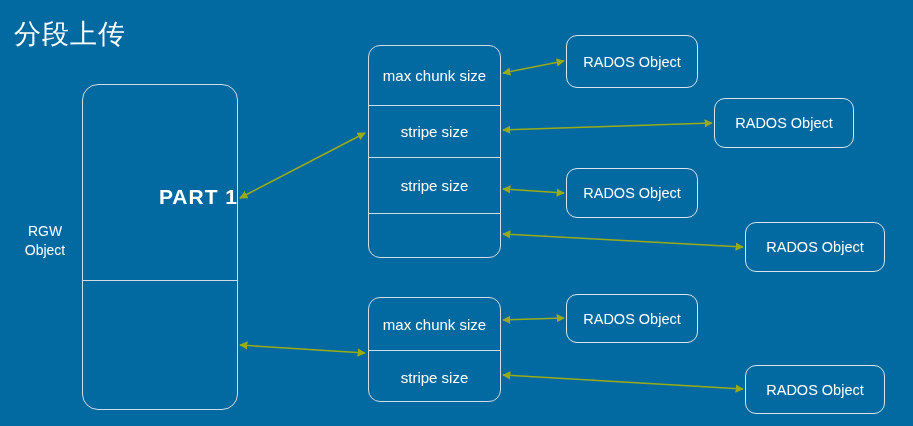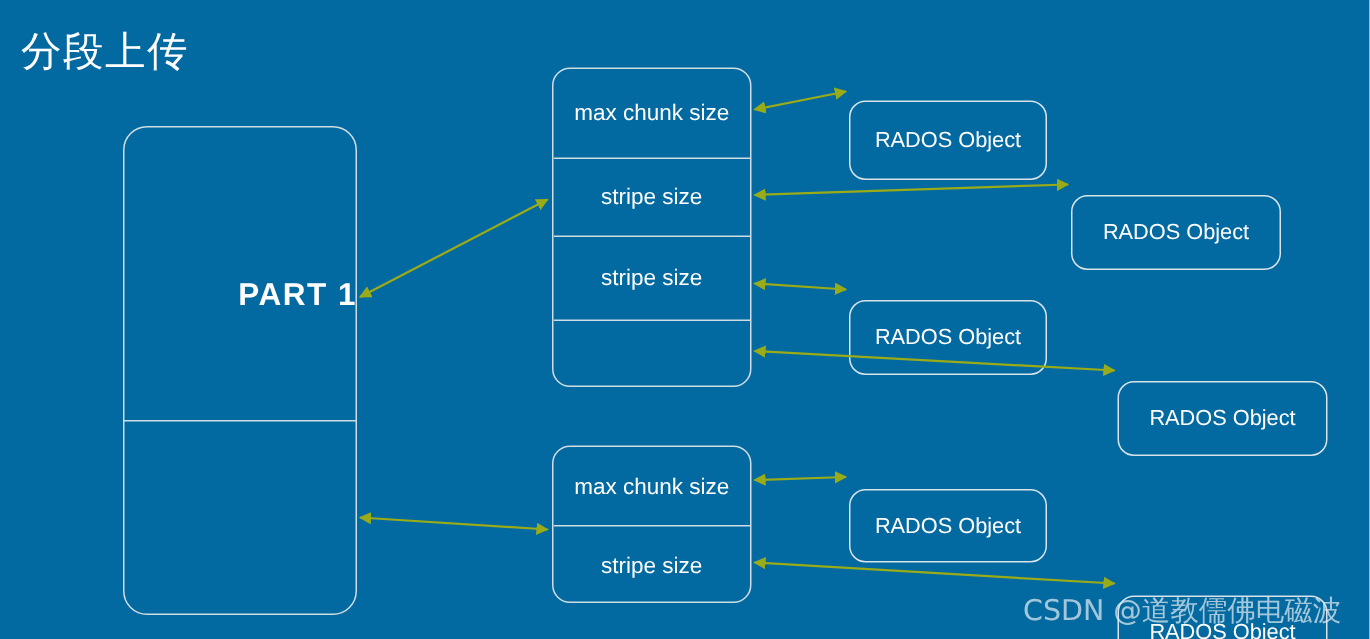--- a/index.html
+++ b/index.html
@@ -103,21 +103,20 @@
     position: absolute;
     border: 1.4px solid #d8e4e9;
     border-radius: 11px;
     box-sizing: border-box;
     display: flex;
     align-items: center;
     justify-content: center;
     font-size: 14.5px;
     color: #ffffff;
     white-space: nowrap;
-    margin-top: 32px;
   }
   #rados-1 { left: 566px; top: 35px;  width: 132px; height: 53px; }
   #rados-2 { left: 714px; top: 98px;  width: 140px; height: 50px; }
   #rados-3 { left: 566px; top: 168px; width: 132px; height: 50px; }
   #rados-4 { left: 745px; top: 222px; width: 140px; height: 50px; }
   #rados-5 { left: 566px; top: 294px; width: 132px; height: 49px; }
   #rados-6 { left: 745px; top: 365px; width: 140px; height: 49px; }
 
   
   #connectors {
@@ -138,20 +137,24 @@
     white-space: nowrap;
   }
 </style>
 </head>
 <body>
 
 <div id="canvas">
 
   <div class="slide-title">分段上传</div>
 
+  <div class="rgw-label">
+    <div>RGW</div>
+    <div>Object</div>
+  </div>
 
   <div class="rgw-box"></div>
   <div class="rgw-divider"></div>
   <div class="part-label" id="part1-label">PART 1</div>
 
   <div class="chunk-box" id="chunk-box-1">
     <div class="chunk-row">max chunk size</div>
     <div class="chunk-row">stripe size</div>
     <div class="chunk-row">stripe size</div>
     <div class="chunk-row"></div>
@@ -187,15 +190,14 @@
       <line x1="503" y1="73" x2="564" y2="61"></line>
       <line x1="503" y1="130" x2="712" y2="123"></line>
       <line x1="503" y1="189" x2="564" y2="193"></line>
       <line x1="503" y1="234" x2="743" y2="247"></line>
 
       <line x1="503" y1="320" x2="564" y2="318"></line>
       <line x1="503" y1="375" x2="743" y2="389"></line>
     </g>
   </svg>
 
-  <div class="watermark">CSDN @道教儒佛电磁波</div>
 
 </div>
 
 </body></html>

